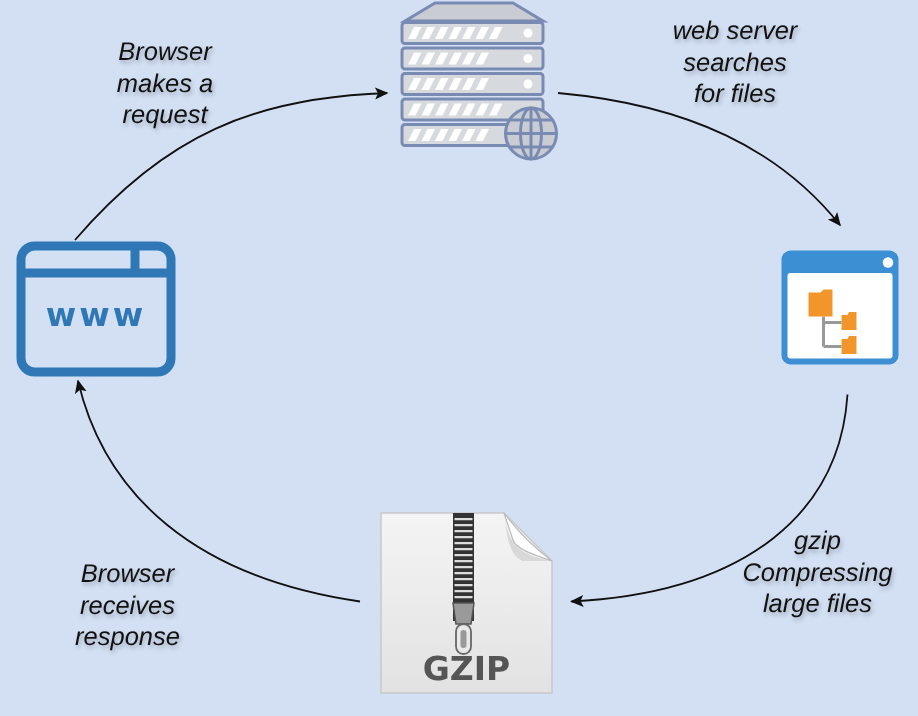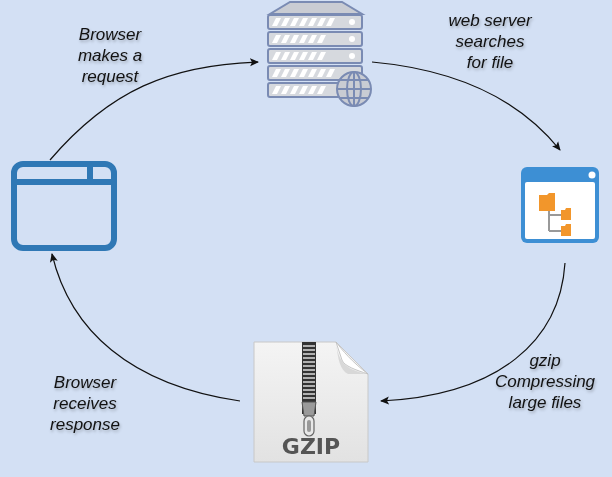--- a/index.html
+++ b/index.html
@@ -115,26 +115,27 @@
   </svg>
   <div style="position:absolute;left:0;width:118px;top:94px;text-align:center;font-weight:bold;font-size:22px;color:#555;font-family:'DejaVu Sans',sans-serif;">GZIP</div>
 </div>
 
 <div class="node" style="left:10px;top:160px;width:108px;height:92px">
   <svg width="108" height="92" style="position:absolute;left:0;top:0">
     <rect x="4" y="4" width="100" height="84" rx="9" fill="none" stroke="#2f78b5" stroke-width="6"></rect>
     <line x1="4" y1="22" x2="104" y2="22" stroke="#2f78b5" stroke-width="6"></line>
     <line x1="80" y1="4" x2="80" y2="22" stroke="#2f78b5" stroke-width="6"></line>
   </svg>
+  <div style="position:absolute;left:0;width:108px;top:38px;text-align:center;font-weight:bold;font-size:22px;letter-spacing:2px;color:#2f78b5;font-family:'DejaVu Sans',sans-serif;">www</div>
 </div>
 
 <div class="label" style="left:60px;top:24px;width:100px">Browser
 makes a
 request</div>
 <div class="label" style="left:430px;top:10px;width:120px">web server
 searches
-for file</div>
+for files</div>
 <div class="label" style="left:478px;top:350px;width:134px">gzip
 Compressing
 large files</div>
 <div class="label" style="left:30px;top:372px;width:110px">Browser
 receives
 response</div>
 
 </body></html>

